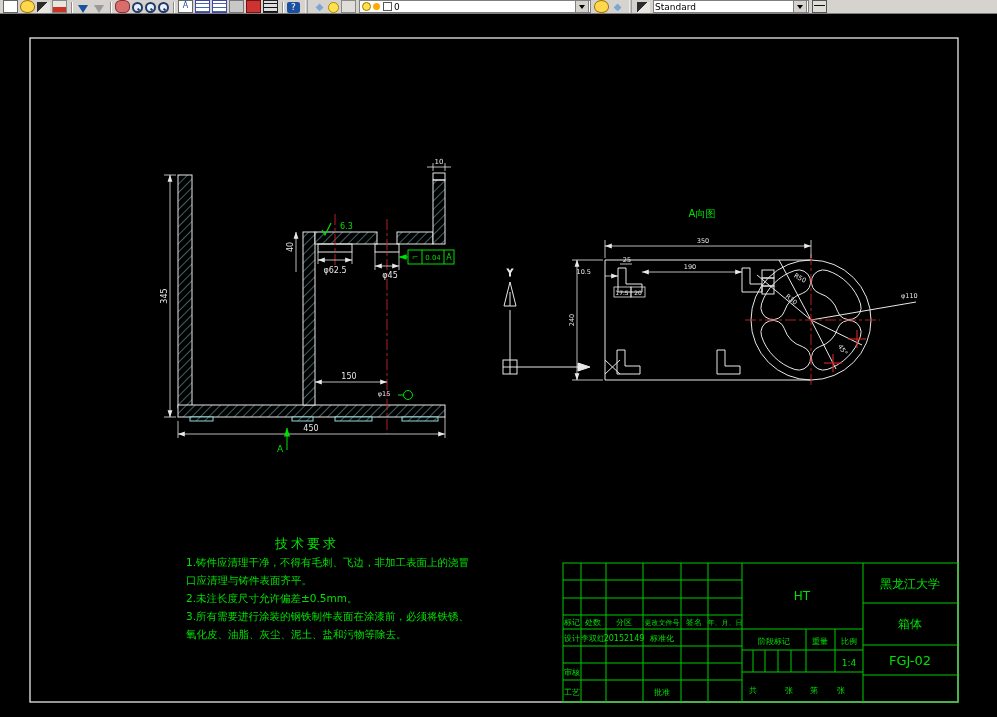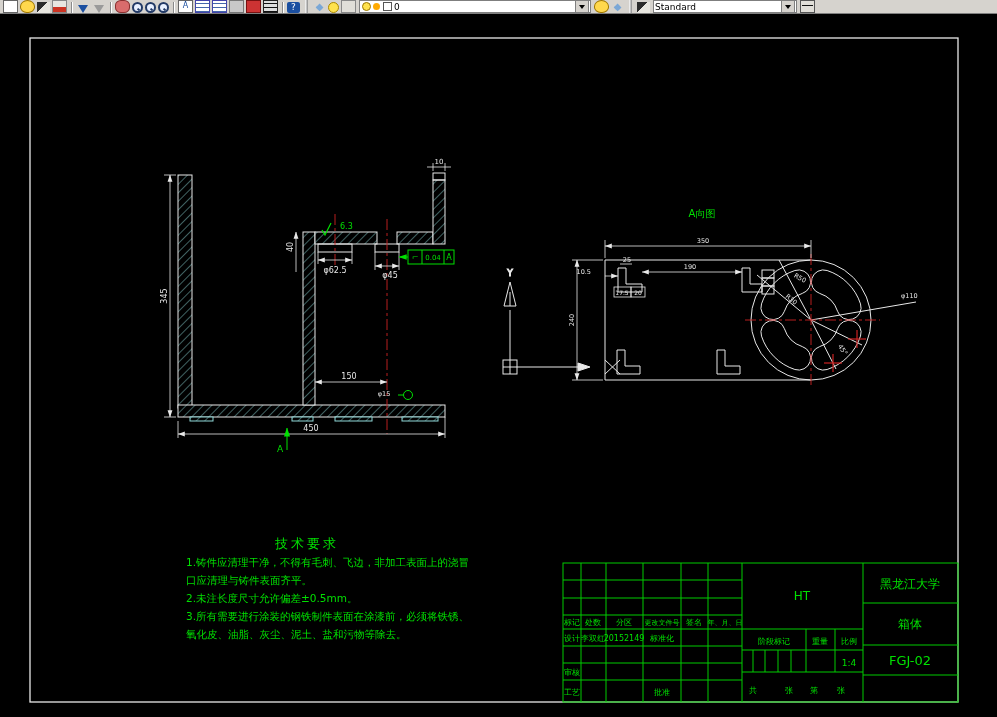--- a/index.html
+++ b/index.html
@@ -32,21 +32,21 @@
   .i-snap{background:#e0ded8;border:1px solid #888;}
   .combo{height:13px;background:#fff;border:1px solid #7f7f7f;box-sizing:border-box;display:flex;
          align-items:center;font-size:9px;color:#000;padding:0 1px;flex:0 0 auto;margin:0 2px;}
   .combo .swatch{width:7px;height:7px;border:1px solid #555;background:#fff;margin:0 2px;flex:0 0 auto;}
   .combo .bulb{width:7px;height:7px;border-radius:50%;background:#ffe24d;border:1px solid #997700;margin:0 1px;flex:0 0 auto;}
   .combo .sun{width:7px;height:7px;border-radius:50%;background:#ffaa00;margin:0 1px;flex:0 0 auto;}
   .combo .arrow-btn{width:12px;height:11px;background:#d6d3ce;border:1px solid #7f7f7f;margin-left:auto;
                     display:flex;align-items:center;justify-content:center;flex:0 0 auto;}
   .tri{width:0;height:0;border-left:3px solid transparent;border-right:3px solid transparent;border-top:4px solid #000;}
   .combo.layer{width:232px;}
-  .combo.style{width:144px;}
+  .combo.style{width:156px;}
   .i-dim{background:#e0ded8;border:1px solid #555;}
   .i-dim:after{content:"";position:absolute;left:1px;right:1px;top:4px;height:1px;background:#111;}
   
   .canvas{position:absolute;top:14px;left:0;}
   text{fill:#e8e8e8;}
   .grn{fill:#00e000;}
   .dimtxt{font-size:8px;}
   .smalltxt{font-size:6.5px;}
 </style>
 </head>

